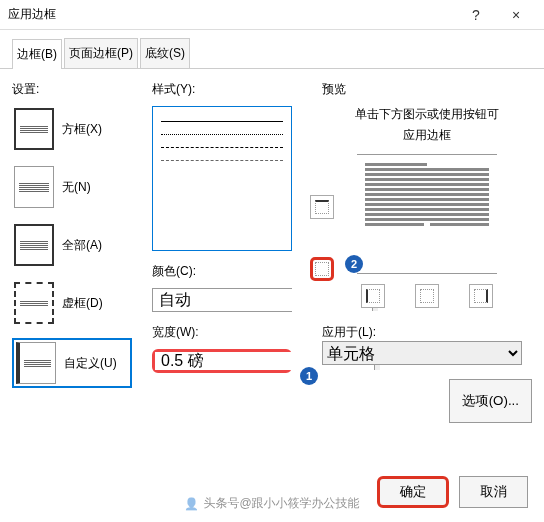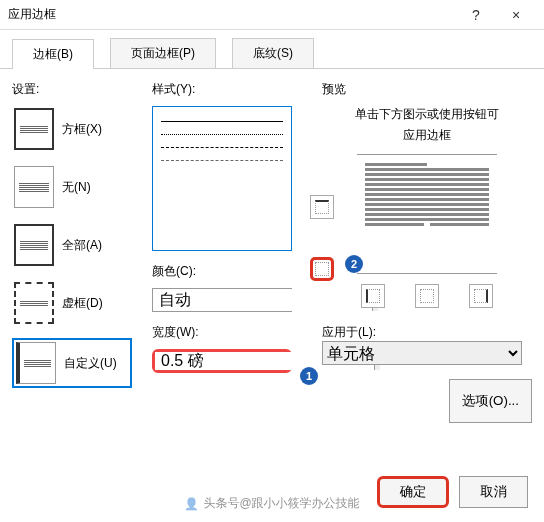--- a/index.html
+++ b/index.html
@@ -1,21 +1,21 @@
 <!DOCTYPE html>
 <html><head>
   <meta charset="utf-8">
   <style>
     * { box-sizing: border-box; margin: 0; padding: 0; }
     body { font-family: "Microsoft YaHei", SimSun, sans-serif; font-size: 12px; background: #fff; width: 544px; height: 522px; position: relative; }
     .titlebar { display: flex; align-items: center; height: 30px; padding: 0 8px; border-bottom: 1px solid #ddd; }
     .titlebar .title { flex: 1; }
     .titlebar .btn { width: 40px; text-align: center; font-size: 14px; color: #333; cursor: pointer; }
     .tabs { display: flex; padding: 8px 12px 0 12px; border-bottom: 1px solid #ccc; }
-    .tab { padding: 6px 20px; border: 1px solid #ccc; border-bottom: none; background: #f5f5f5; margin-right: 16px; cursor: pointer; }
+    .tab { padding: 6px 4px; border: 1px solid #ccc; border-bottom: none; background: #f5f5f5; margin-right: 2px; cursor: pointer; }
     .tab.active { background: #fff; position: relative; top: 1px; }
     .content { display: flex; padding: 12px; gap: 20px; }
     .col-left { width: 120px; }
     .col-mid { width: 150px; }
     .col-right { flex: 1; }
     .section-label { margin-bottom: 8px; }
     .setting-opt { display: flex; align-items: center; gap: 8px; margin-bottom: 12px; padding: 2px; cursor: pointer; }
     .setting-opt.selected { border: 2px solid #0078d7; }
     .setting-icon { width: 40px; height: 42px; border: 1px solid #999; background: #fff; display: flex; flex-direction: column; padding: 4px; gap: 1px; justify-content: center; }
     .setting-icon.box { border: 2px solid #333; }

